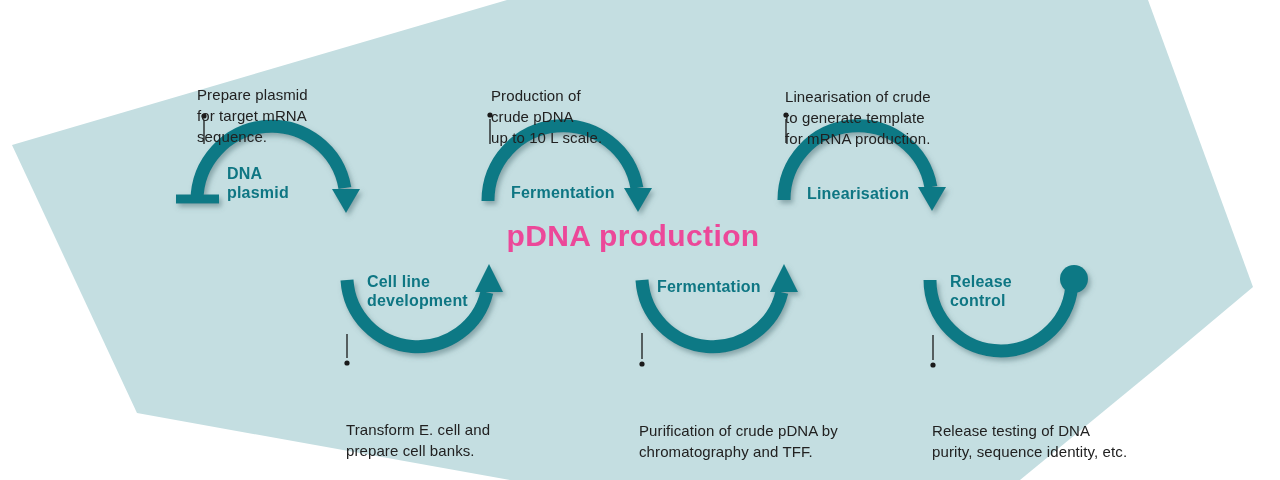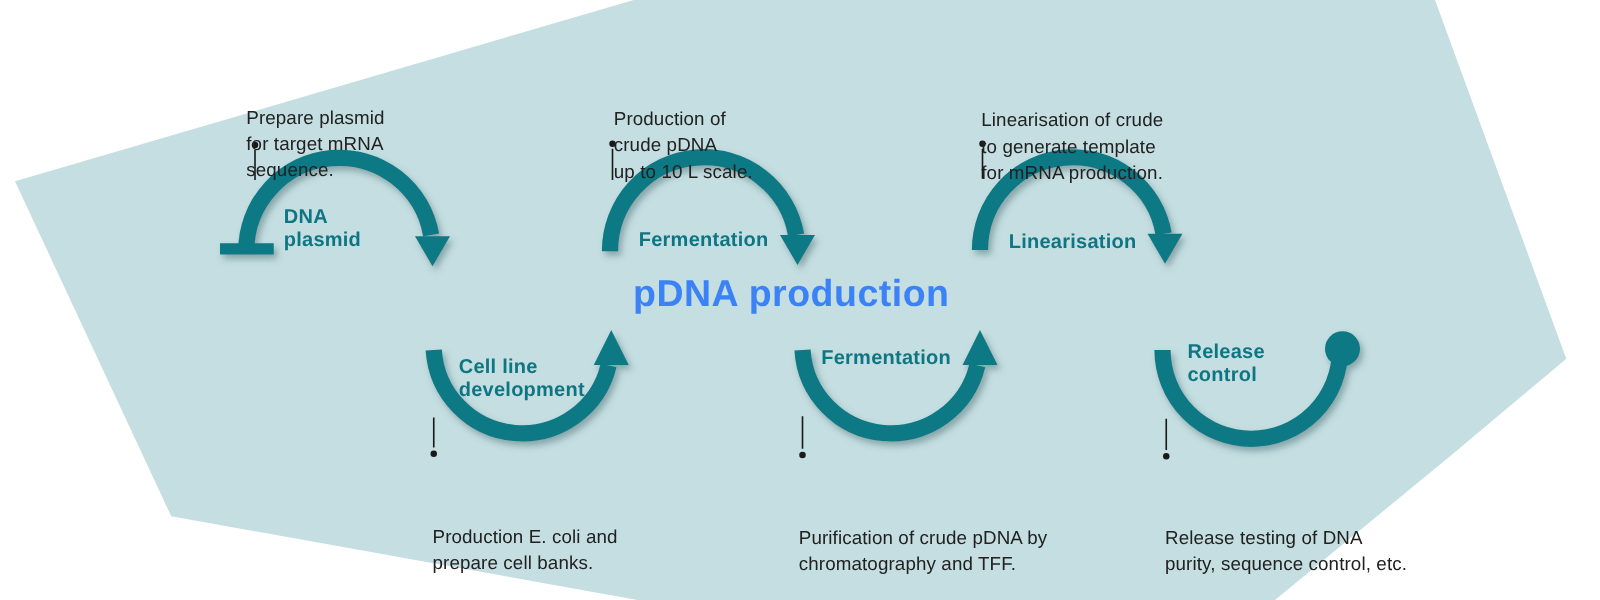--- a/index.html
+++ b/index.html
@@ -11,21 +11,21 @@
   .stage-canvas{position:absolute;left:0;top:0;}
   .txt{position:absolute;white-space:pre-line;}
   .desc{
     font-size:15px;line-height:21px;color:#212121;letter-spacing:.1px;margin-top:44px;
   }
   .stage-label{
     font-size:16px;line-height:19px;font-weight:bold;color:#0e7683;
     letter-spacing:.2px;
   }
   .main-title{
-    font-size:30px;font-weight:bold;color:#3b82f6;letter-spacing:.4px;
+    font-size:30px;font-weight:bold;color:#ec4899;letter-spacing:.4px;
     text-align:center;width:300px;
   }
 </style>
 </head>
 <body>
 
 <svg class="stage-canvas" width="1280" height="480" viewBox="0 0 1280 480">
   <defs>
     <filter id="arcShadow" x="-30%" y="-30%" width="160%" height="160%">
       <feDropShadow dx="2.5" dy="3.5" stdDeviation="2.5" flood-color="#4a6d72" flood-opacity="0.5"></feDropShadow>
@@ -89,34 +89,34 @@
     <line x1="933" y1="335" x2="933" y2="360" stroke="#1a1a1a" stroke-width="1.3"></line>
     <circle cx="933" cy="365" r="2.6" fill="#1a1a1a"></circle>
   </g>
 </svg>
 
 <div class="txt main-title" style="left:483px;top:219px">pDNA production</div>
 
 <div class="txt desc" style="left:197px;top:40px">Prepare plasmid
 for target mRNA
 sequence.</div>
-<div class="txt desc" style="left:346px;top:375px">Production E. coli and
+<div class="txt desc" style="left:346px;top:375px">Transform E. cell and
 prepare cell banks.</div>
 <div class="txt desc" style="left:491px;top:41px">Production of
 crude pDNA
 up to 10 L scale.</div>
 <div class="txt desc" style="left:639px;top:376px">Purification of crude pDNA by
 chromatography and TFF.</div>
 <div class="txt desc" style="left:785px;top:42px">Linearisation of crude
 to generate template
 for mRNA production.</div>
 <div class="txt desc" style="left:932px;top:376px">Release testing of DNA
-purity, sequence control, etc.</div>
+purity, sequence identity, etc.</div>
 
 <div class="txt stage-label" style="left:227px;top:164px">DNA
 plasmid</div>
-<div class="txt stage-label" style="left:367px;top:284px">Cell line
+<div class="txt stage-label" style="left:367px;top:272px">Cell line
 development</div>
 <div class="txt stage-label" style="left:511px;top:183px">Fermentation</div>
 <div class="txt stage-label" style="left:657px;top:277px">Fermentation</div>
 <div class="txt stage-label" style="left:807px;top:184px">Linearisation</div>
 <div class="txt stage-label" style="left:950px;top:272px">Release
 control</div>
 
 </body></html>

